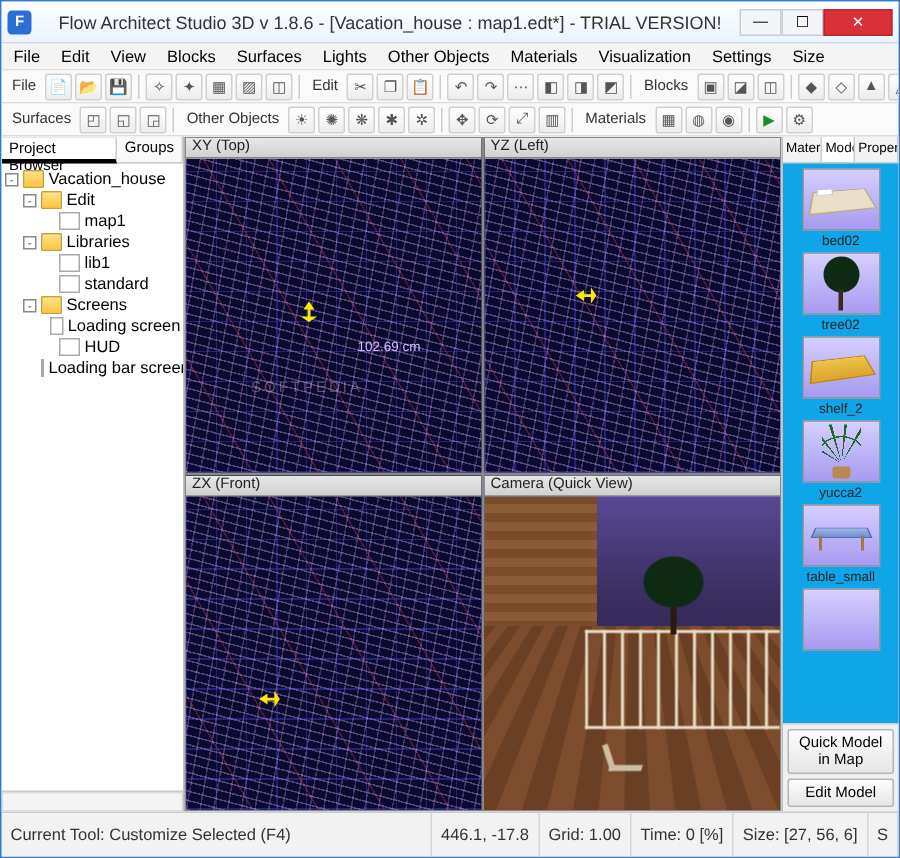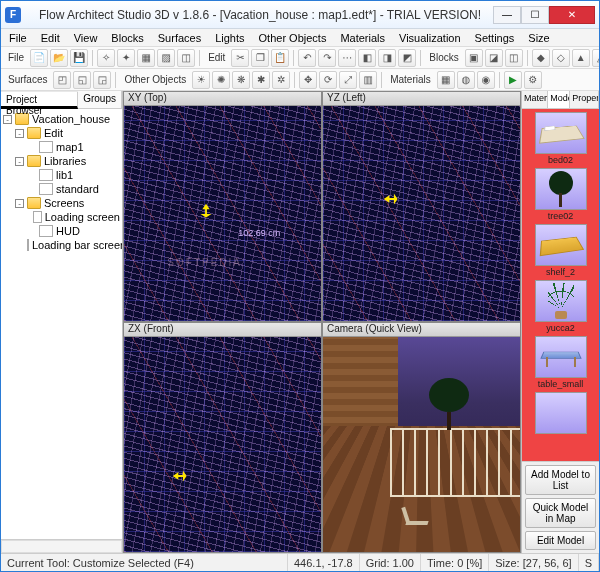--- a/index.html
+++ b/index.html
@@ -59,27 +59,27 @@
 .cam-chair .back { position:absolute; bottom:4px; left:-2px; width:4px; height:18px; background:#cdbfa3; transform:rotate(-18deg); }
 .cam-rail { position:absolute; left:34%; right:0; top:46%; height:30%; }
 .cam-rail::before { content:''; position:absolute; inset:0; background:
   repeating-linear-gradient(90deg,#e9ddc6 0 2px, transparent 2px 12px),
   linear-gradient(#e9ddc6,#e9ddc6) 0 0/100% 2px no-repeat,
   linear-gradient(#e9ddc6,#e9ddc6) 0 100%/100% 2px no-repeat; }
 .right-panel { width: 78px; background: #efefef; border-left: 1px solid #bfbfbf; display: flex; flex-direction: column; }
 .right-tabs { display:flex; height:18px; background:#e8e8e8; border-bottom:1px solid #ccc; }
 .right-tab { font-size: 9px; padding: 2px 2px; border-right:1px solid #ccc; background:#f2f2f2; white-space:nowrap; overflow:hidden; }
 .right-tab.active { background:#fff; }
-.model-list { flex:1; overflow:auto; padding:3px; display:flex; flex-direction:column; gap:3px; align-items:center; background:#ef4444; }
+.model-list { flex:1; overflow:auto; padding:3px; display:flex; flex-direction:column; gap:3px; align-items:center; background:#0ea5e9; }
 .model-item { width:56px; display:flex; flex-direction:column; align-items:center; }
 .model-thumb { width:52px; height:42px; background:linear-gradient(#d6cfff,#a79af0); border:1px solid #999; display:flex; align-items:center; justify-content:center; overflow:hidden; }
 .model-label { font-size:9px; color:#222; text-align:center; margin-top:1px; }
 .right-buttons { display:flex; flex-direction:column; padding:3px; gap:3px; border-top:1px solid #ccc; }
 .panel-btn { font-size:10px; padding:3px 2px; background:linear-gradient(#fdfdfd,#e6e6e6); border:1px solid #b5b5b5; border-radius:2px; text-align:center; }
-.statusbar { height: 18px; background: #f2f2f2; border-top: 1px solid #ccc; display: flex; align-items: center; font-size: 10px; color:#333; }
+.statusbar { height: 30px; background: #f2f2f2; border-top: 1px solid #ccc; display: flex; align-items: center; font-size: 10px; color:#333; }
 .statusbar > div { padding: 0 6px; border-right: 1px solid #d5d5d5; height:100%; display:flex; align-items:center; white-space:nowrap; }
 .statusbar .flex { flex:1; }
 
 .th-bed { width:40px; height:22px; background:#eadfc7; border:1px solid #b9a97f; transform:perspective(60px) rotateX(50deg) rotateZ(-8deg); position:relative; }
 .th-bed::after{content:'';position:absolute;top:-4px;left:2px;width:10px;height:6px;background:#fff;border:1px solid #ccc;}
 .th-tree { position:relative; width:30px; height:36px; }
 .th-tree .cr { position:absolute; top:0; left:3px; width:24px; height:24px; background:#0e2a12; border-radius:50%; }
 .th-tree .tr { position:absolute; bottom:0; left:13px; width:3px; height:14px; background:#3a2a18; }
 .th-tree.light .cr { background:#16401c; }
 .th-shelf { width:40px; height:20px; background:linear-gradient(#f2c24a,#dba62f); transform:perspective(60px) rotateX(45deg) rotateZ(-10deg); border:1px solid #b9891f; }
@@ -323,21 +323,20 @@
             <div class="th-table"></div>
           </div>
           <div class="model-label">table_small</div>
         </div>
       <div class="model-item">
           <div class="model-thumb"></div>
         </div>
 
     </div>
     <div class="right-buttons">
-      <div class="panel-btn">Add Model to List</div>
       <div class="panel-btn">Quick Model in Map</div>
       <div class="panel-btn">Edit Model</div>
     </div>
   </div>
 </div>
 
 <div class="statusbar">
   <div class="flex">Current Tool:  Customize Selected (F4)</div>
   <div>446.1, -17.8</div>
   <div>Grid: 1.00</div>

